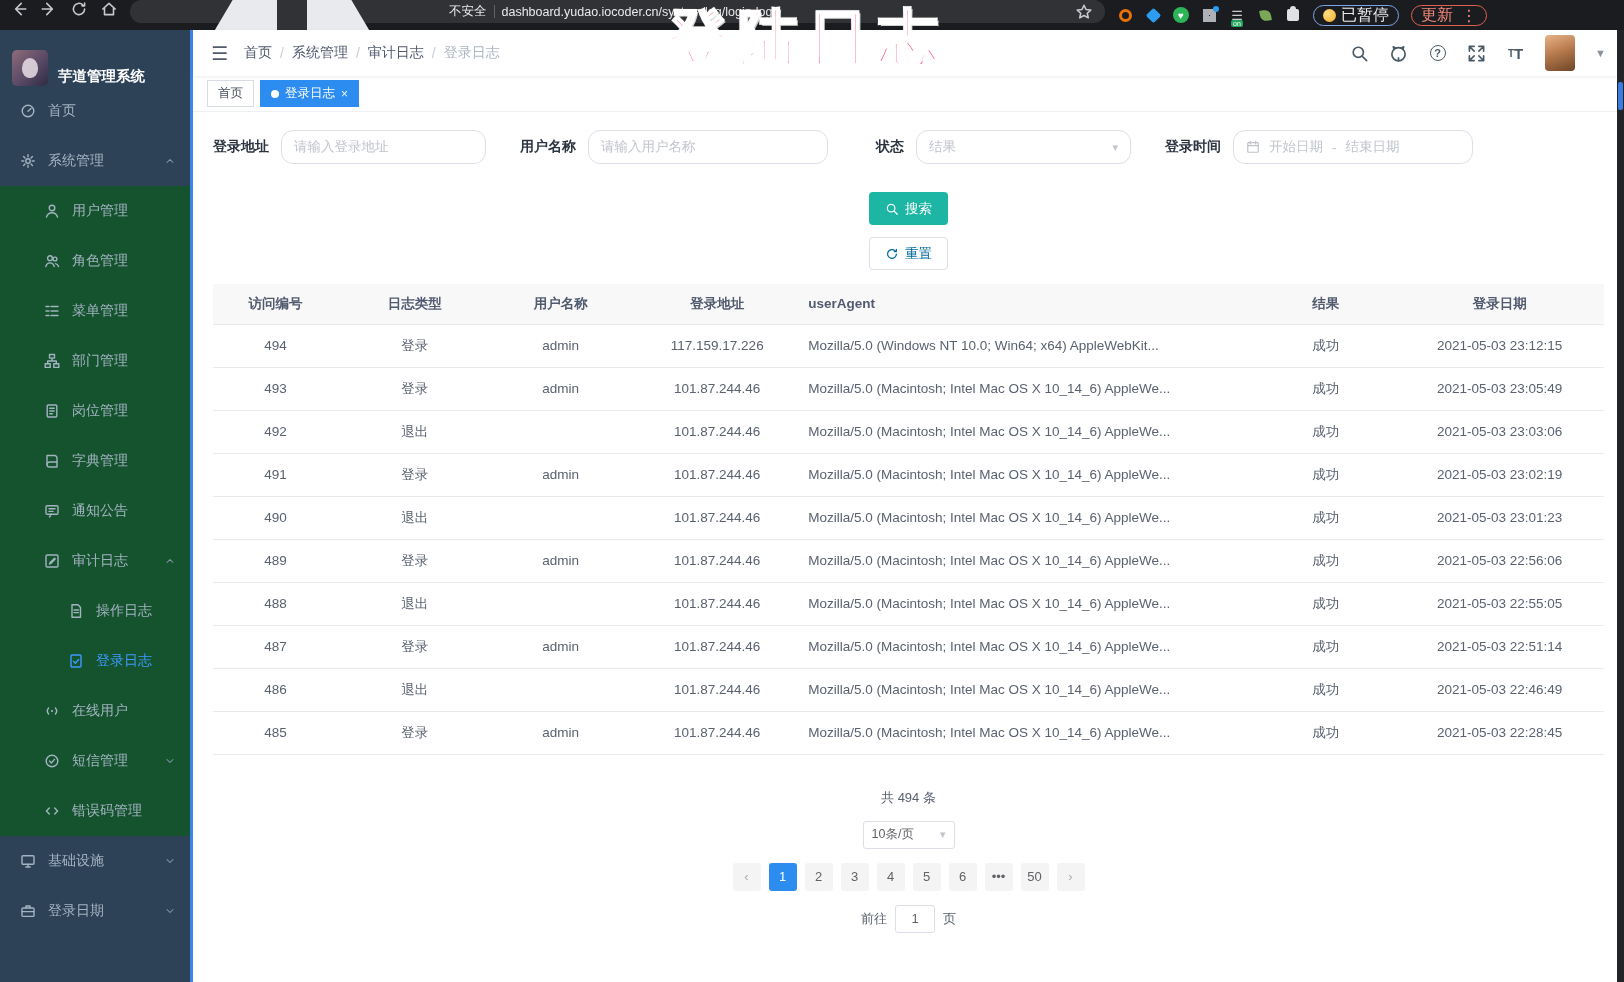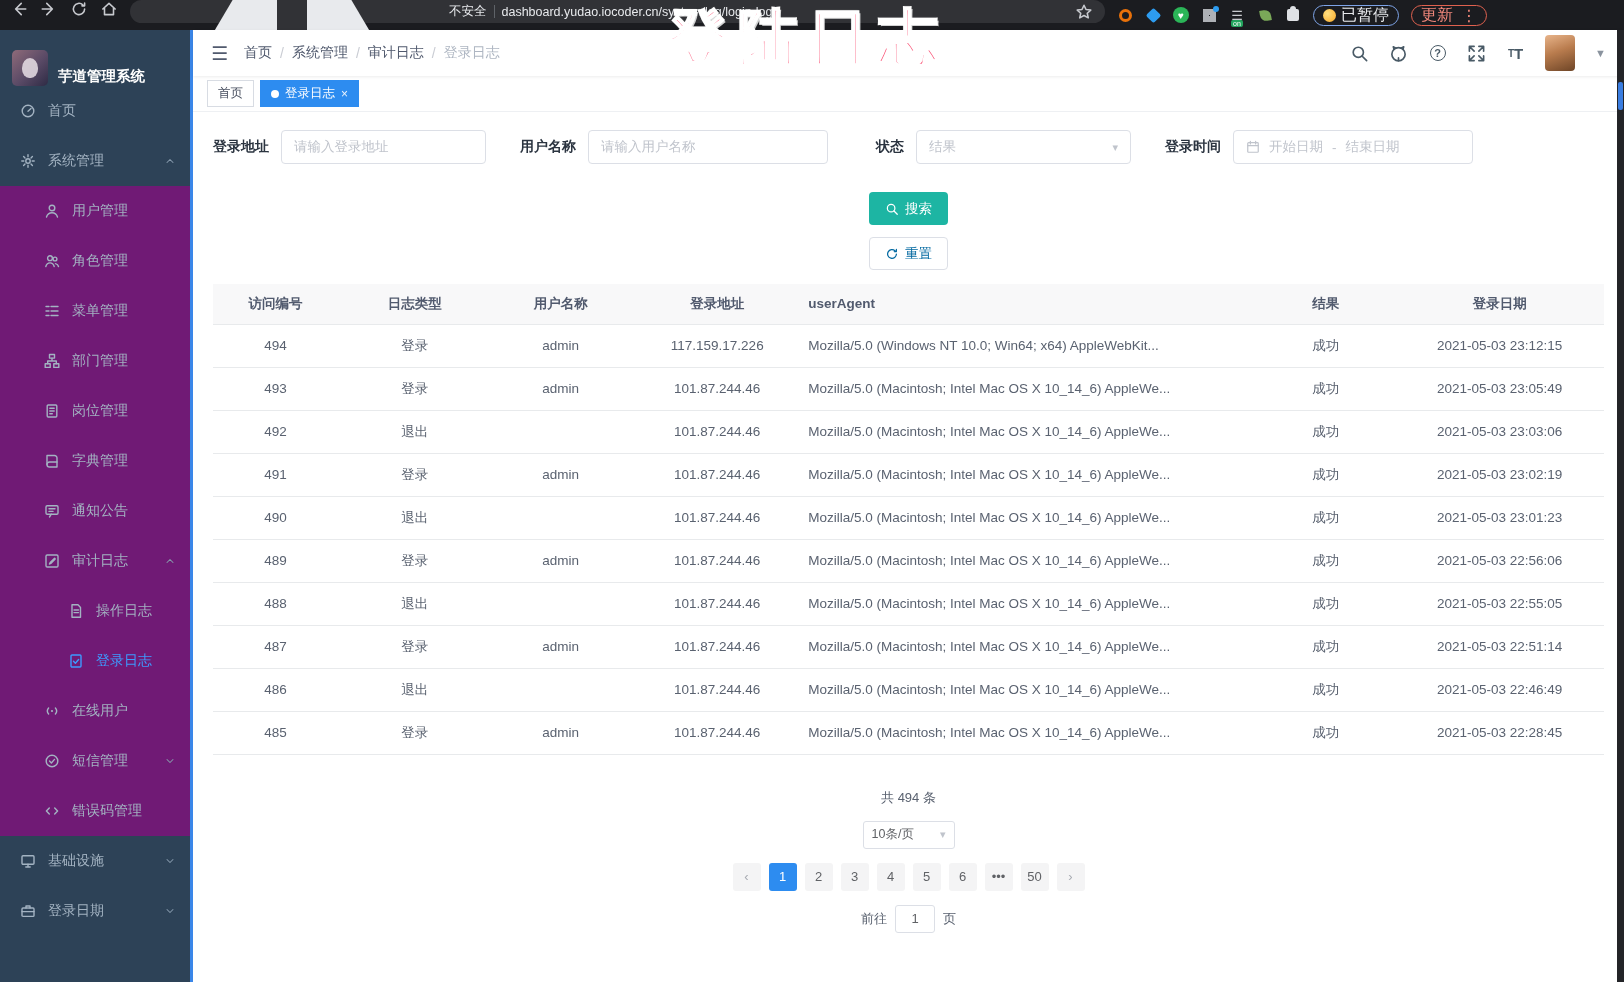--- a/index.html
+++ b/index.html
@@ -45,21 +45,21 @@
   .logo-img::after { content:""; position:absolute; left:10px; top:8px; width:16px; height:20px; background:#e9dfe6; border-radius:50% 50% 45% 45%; opacity:.85; }
   .logo-title { color:#ffffff; font-weight:700; font-size:14.5px; white-space:nowrap; }
   .menu { flex:1; }
   .menu-item { height:50px; display:flex; align-items:center; gap:12px; font-size:14px; cursor:pointer; padding-right:14px; }
   .menu-item .mi-icon { width:16px; height:16px; display:flex; align-items:center; justify-content:center; font-size:14px; flex-shrink:0; }
   .menu-item .mi-label { flex:1; white-space:nowrap; }
   .menu-item .mi-chev { width:12px; height:12px; display:flex; align-items:center; justify-content:center; color:#8599ab; }
   .lvl1 { padding-left:20px; }
   .lvl2 { padding-left:44px; }
   .lvl3 { padding-left:68px; }
-  .menu-item.sub { background:#701a75; }
+  .menu-item.sub { background:#14532d; }
   .menu-item.active .mi-label, .menu-item.active .mi-icon { color:#3d9bff; }
 
   .main { flex:1; display:flex; flex-direction:column; background:#fff; min-width:0; border-left:3px solid #3a86e8; }
 
   
   .topbar { height:46px; display:flex; align-items:center; padding:0 18px; background:#fff; box-shadow:0 1px 3px rgba(0,0,0,.08); position:relative; z-index:5; }
   .hamburger { font-size:19px; color:#515a6e; margin-right:16px; }
   .breadcrumb { display:flex; align-items:center; gap:8px; font-size:14px; color:#515a6e; }
   .breadcrumb .sep { color:#c9ccd3; }
   .breadcrumb .crumb.last { color:#aeb6c2; }
@@ -75,21 +75,21 @@
   .tabbar { height:36px; display:flex; align-items:center; gap:6px; padding:0 14px; border-bottom:1px solid #eef0f3; }
   .tag-tab { height:27px; display:flex; align-items:center; gap:6px; padding:0 10px; border:1px solid #d8dce3; background:#fff; color:#495060; font-size:12.5px; cursor:pointer; }
   .tag-tab.active { background:#2d8cf0; border-color:#2d8cf0; color:#fff; }
   .tag-tab .dot { width:8px; height:8px; border-radius:50%; background:#fff; }
   .tag-tab .close { font-size:12px; opacity:.9; }
 
   
   .content { flex:1; padding:18px 20px 0 20px; overflow:hidden; }
   .filter-row { display:flex; align-items:center; gap:12px; }
   .f-label { font-weight:700; color:#2b3440; white-space:nowrap; font-size:14px; }
-  .f-input { height:34px; border:1px solid #dcdfe6; border-radius:4px; padding:0 12px; display:flex; align-items:center; color:#c0c4cc; font-size:13.5px; background:#fff; }
+  .f-input { height:34px; border:1px solid #dcdfe6; border-radius:12px; padding:0 12px; display:flex; align-items:center; color:#c0c4cc; font-size:13.5px; background:#fff; }
   .w1 { width:205px; margin-right:22px; }
   .w2 { width:240px; margin-right:36px; }
   .w3 { width:215px; justify-content:space-between; margin-right:22px; }
   .w4 { width:240px; gap:9px; }
   .sel-arrow { color:#c0c4cc; font-size:11px; }
   .date-sep { color:#c0c4cc; }
 
   .btn-row { display:flex; align-items:center; gap:12px; margin-top:28px;flex-direction:column; }
   .btn { height:33px; border-radius:4px; display:flex; align-items:center; gap:6px; padding:0 15px; font-size:13.5px; cursor:pointer; border:1px solid transparent; }
   .btn-search { background:#1db5a3; color:#fff; }

